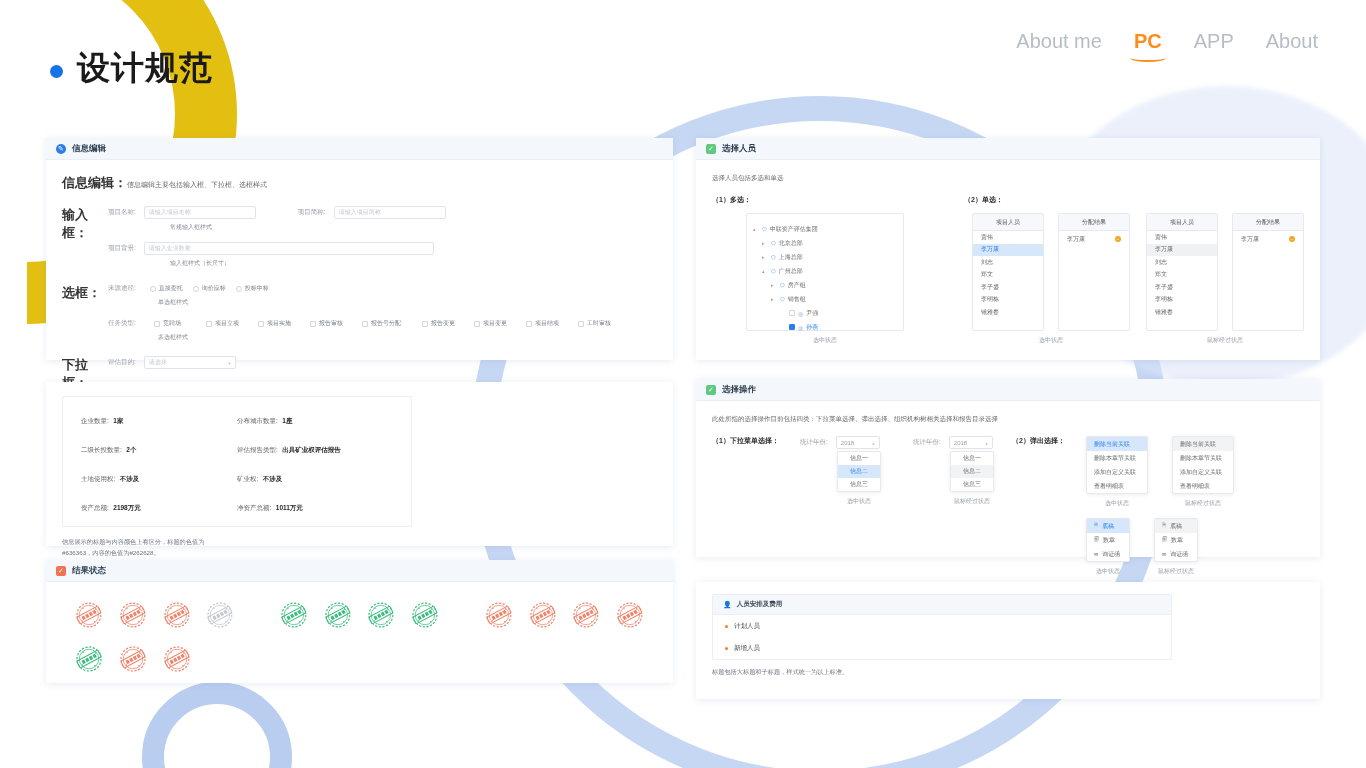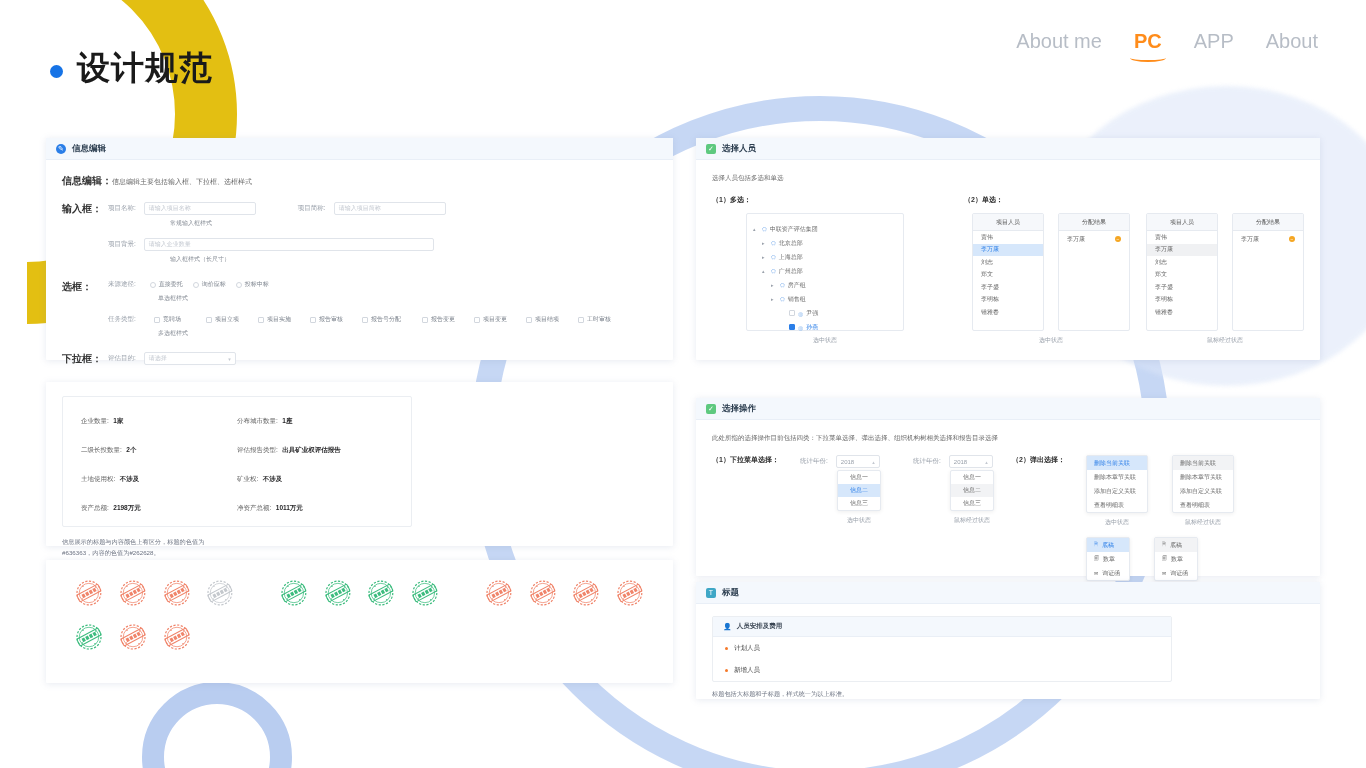--- a/index.html
+++ b/index.html
@@ -66,21 +66,21 @@
     font-size: 7px; color: #fff; line-height: 1;
   }
   .ico-blue { background: #2a7ee8; border-radius: 50%; }
   .ico-green { background: #5ec97f; }
   .ico-orange { background: #f5a623; }
   .ico-red { background: #f2734f; }
   .ico-teal { background: #3fa7c6; }
   .card-title { font-size: 8.5px; font-weight: bold; color: #2c3e50; }
   .card-body { padding: 14px 16px; }
 
-  .lbl-bold { font-weight: bold; font-size: 10px; color: #333; }
+  .lbl-bold { font-weight: bold; font-size: 13px; color: #333; }
   .txt { font-size: 7px; color: #666; }
   .txt-sm { font-size: 6px; color: #8a9099; }
   .caption { font-size: 6px; color: #9aa1ab; text-align: center; margin-top: 5px; }
 
   .field-label { font-size: 6.5px; color: #9aa1ab; margin-right: 4px; white-space: nowrap; }
   .inp {
     border: 1px solid #e0e4ea; border-radius: 2px; height: 13px;
     font-size: 6px; color: #c3c8d0; padding: 0 4px; display: flex; align-items: center;
     background: #fff;
   }
@@ -296,20 +296,24 @@
       </div>
     </div>
     <div style="margin-top:10px;">
       <div class="txt-sm" style="color:#6b7280; font-size:6.2px; line-height:1.7;">信息展示的标题与内容颜色上有区分，标题的色值为</div>
       <div class="txt-sm" style="color:#6b7280; font-size:6.2px; line-height:1.7;">#636363，内容的色值为#262628。</div>
     </div>
   </div>
 </div>
 
 <div class="card" style="left:46px; top:560px; width:627px; height:123px;">
+  <div class="card-head">
+    <span class="card-ico ico-red">✓</span>
+    <span class="card-title">结果状态</span>
+  </div>
   <div class="card-body" style="padding:18px 28px;">
     <div class="stamp-row" id="stamp-row-1" style="gap:14px; margin-bottom:14px;">
         <svg viewBox="0 0 40 40" class="stamp">
           <circle cx="20" cy="20" r="16" fill="none" stroke="#f0846a" stroke-width="1.6" stroke-dasharray="3 2"></circle>
           <circle cx="20" cy="20" r="13" fill="none" stroke="#f0846a" stroke-width="1"></circle>
           <g transform="rotate(-28 20 20)">
             <rect x="4" y="15" width="32" height="10" rx="1.5" fill="none" stroke="#f0846a" stroke-width="1.4"></rect>
             <rect x="10" y="17.5" width="4" height="5" fill="#f0846a"></rect>
             <rect x="15.5" y="17.5" width="4" height="5" fill="#f0846a"></rect>
             <rect x="21" y="17.5" width="4" height="5" fill="#f0846a"></rect>
@@ -648,21 +652,21 @@
               </div>
             </div>
             <div class="caption">鼠标经过状态</div>
           </div>
         </div>
       </div>
     </div>
   </div>
 </div>
 
-<div class="card" style="left:696px; top:398px; width:624px; height:178px;">
+<div class="card" style="left:696px; top:379px; width:624px; height:178px;">
   <div class="card-head">
     <span class="card-ico ico-green">✓</span>
     <span class="card-title">选择操作</span>
   </div>
   <div class="card-body">
     <div class="txt" style="font-size:6.5px;">此处所指的选择操作目前包括四类：下拉菜单选择、弹出选择、组织机构树相关选择和报告目录选择</div>
     <div style="display:flex; margin-top:12px;">
 
       <div style="width:300px;">
         <div style="display:flex; align-items:flex-start;">
@@ -761,24 +765,20 @@
               <div class="caption" style="width:44px;">鼠标经过状态</div>
             </div>
           </div>
         </div>
       </div>
     </div>
   </div>
 </div>
 
 <div class="card" style="left:696px; top:582px; width:624px; height:117px;">
-  <div class="card-head">
-    <span class="card-ico ico-teal">T</span>
-    <span class="card-title">标题</span>
-  </div>
   <div class="card-body" style="padding:12px 16px;">
     <div class="tbox" style="width:460px;">
       <div class="tbox-head">
         <span style="color:#3fa7c6; font-size:7px;">👤</span>
         <span>人员安排及费用</span>
       </div>
       <div class="tbox-item">
         <span class="bullet"></span>
         <span>计划人员</span>
       </div>

